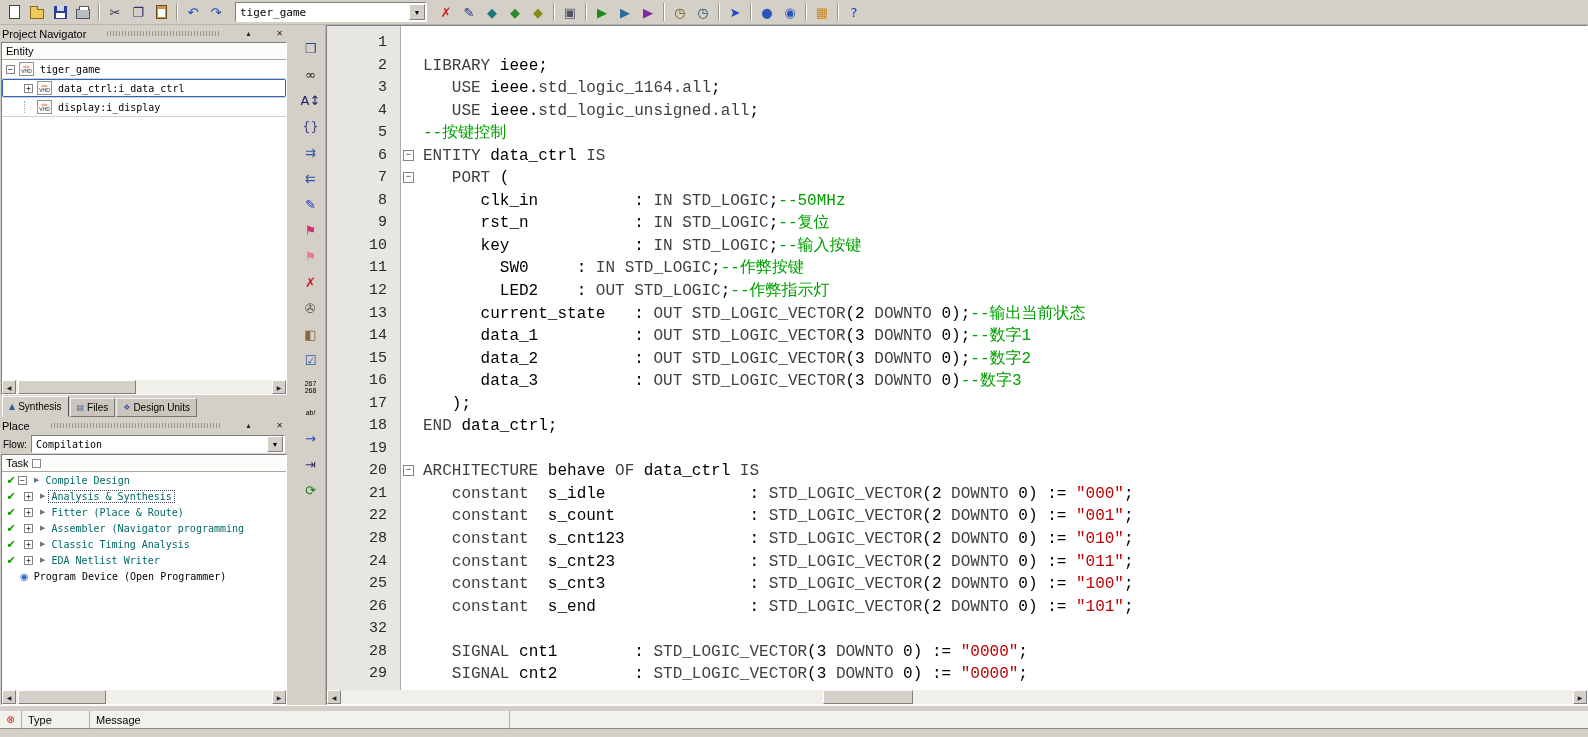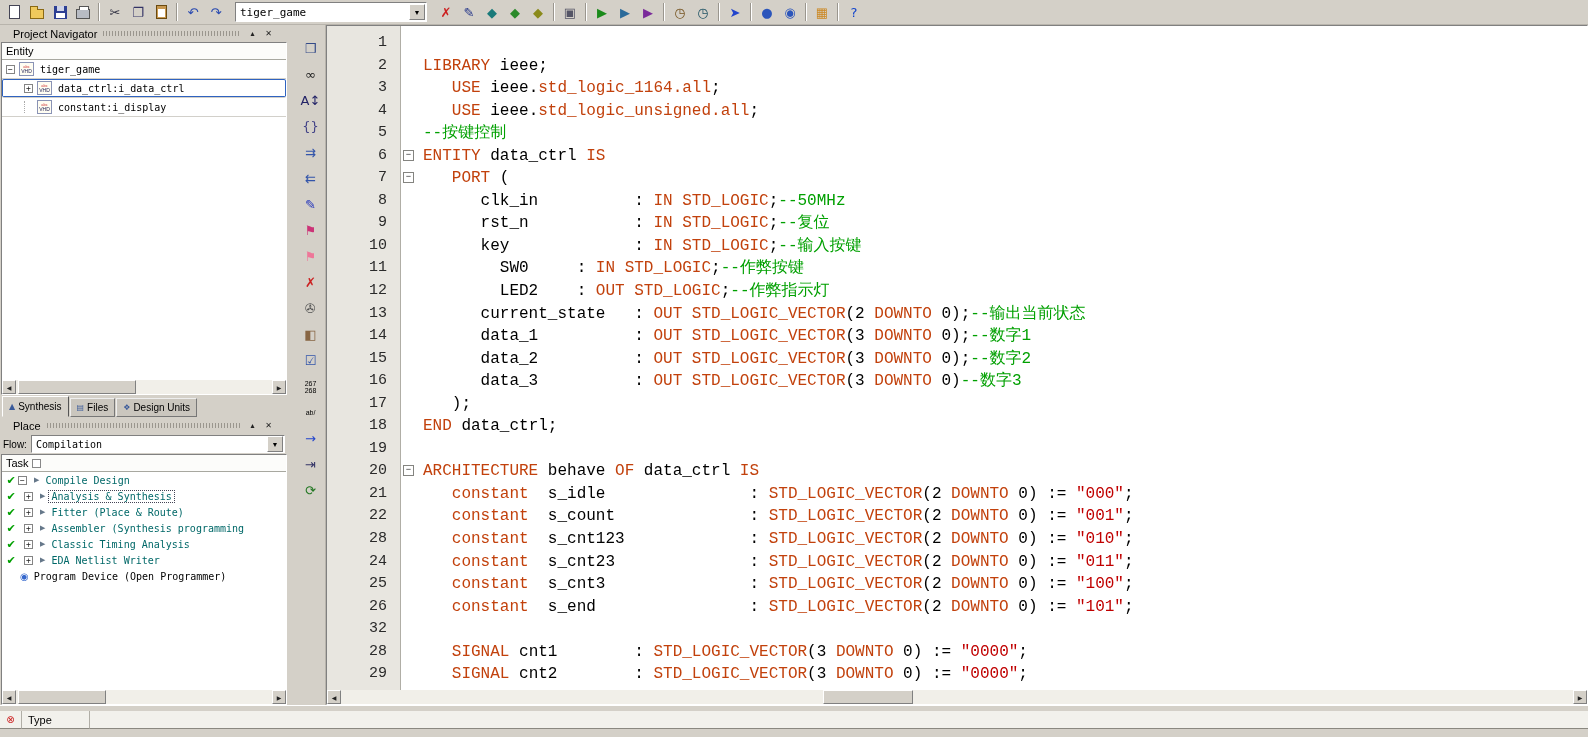--- a/index.html
+++ b/index.html
@@ -34,21 +34,21 @@
   
   .main{flex:1;display:flex;min-height:0}
   .leftcol{width:288px;display:flex;flex-direction:column;min-height:0}
   .vsplit{width:8px;background:#d4d0c8}
   .editorarea{flex:1;display:flex;min-width:0}
 
   
   .panel{display:flex;flex-direction:column;background:#d4d0c8}
   .navpanel{height:392px}
   .taskspanel{flex:1;min-height:0}
-  .ptitle{height:17px;display:flex;align-items:center;gap:3px;padding:0 13px;font-size:11px}
+  .ptitle{height:17px;display:flex;align-items:center;gap:18px;padding:0 2px;font-size:11px}
   .grip{flex:1;height:5px;margin:0 3px;background:repeating-linear-gradient(90deg,#9a968e 0 1px,transparent 1px 3px)}
   .pbtn{width:13px;height:12px;font-size:8px;line-height:11px;text-align:center;color:#222}
   .pbody{flex:1;display:flex;flex-direction:column;min-height:0;background:#fff;margin:0 1px;
     border:1px solid;border-color:#808080 #fff #fff #808080}
   .fill{flex:1}
   .colhdr{height:17px;background:#fcfcfa;border-bottom:1px solid #a8a8a0;padding:2px 4px;font-size:11px;display:flex;align-items:center;gap:3px}
   .thbox{width:9px;height:9px;border:1px solid #888;background:#fff;display:inline-block}
 
   
   .trow{height:19px;display:flex;align-items:center;font:10px "DejaVu Sans Mono",monospace;
@@ -101,21 +101,21 @@
   .codearea{flex:1;display:flex;overflow:hidden}
   .gutter{width:74px;flex:none;background:#e8e6e0;border-right:1px solid #b0aea6;text-align:right;
     padding:6px 13px 0 0;color:#2a2a2a}
   .ln{height:22.55px;font:15px/22.55px "Liberation Mono",monospace}
   .foldcol{width:16px;flex:none;padding-top:6px}
   .fl{height:22.55px;position:relative}
   .foldbox{position:absolute;left:2px;top:5px;width:11px;height:11px;border:1px solid #848480;background:#fff;
     font:9px/9px "Liberation Mono",monospace;text-align:center;color:#222}
   .codecol{flex:1;white-space:pre;font:16px/22.55px "Liberation Mono",monospace;padding:6px 0 0 6px;overflow:hidden}
   .cl{height:22.55px}
-  .tok-k{color:#c2410c}.tok-p{color:#000}.tok-c{color:#00a000}.tok-s{color:#c00000}
+  .tok-k{color:#404040}.tok-p{color:#000}.tok-c{color:#00a000}.tok-s{color:#c00000}
 
   
   .messages{height:32px;background:#d4d0c8;border-top:1px solid #fff;display:flex;flex-direction:column}
   .msgsplit{height:5px}
   .msgrow{height:18px;display:flex}
   .msgcell{background:#f2f1ec;border-right:1px solid #b0aea6;border-bottom:1px solid #8a8880;
     display:flex;align-items:center;padding:3px 6px;font-size:11px}
   .icohdr{width:22px;justify-content:center;padding:0}
   .typehdr{width:68px}
   .msgmain{width:420px}
@@ -251,21 +251,21 @@
                   <b>VHD</b>
                 </span>
                 <span class="tlabel">data_ctrl:i_data_ctrl</span>
               </div>
               <div class="trow" style="padding-left: 22px;">
                 <span class="exgap"></span>
                 <span class="vhdic">
                   <i>abc</i>
                   <b>VHD</b>
                 </span>
-                <span class="tlabel">constant:i_display</span>
+                <span class="tlabel">display:i_display</span>
               </div>
             </div>
           <div class="fill"></div>
           <div class="hscroll">
             <span class="sbtn">◀</span>
             <span class="sthumb" style="width:118px"></span>
             <span class="fillh"></span>
             <span class="sbtn">▶</span>
           </div>
         </div>
@@ -324,21 +324,21 @@
                 <span class="kind" style="width: 6px;"></span>
                 <span class="exbox">+</span>
                 <span class="karrow">▶</span>
                 <span class="klabel teal">Fitter (Place &amp; Route)</span>
               </div>
               <div class="krow">
                 <span class="kcheck">✔</span>
                 <span class="kind" style="width: 6px;"></span>
                 <span class="exbox">+</span>
                 <span class="karrow">▶</span>
-                <span class="klabel teal">Assembler (Synthesis programming</span>
+                <span class="klabel teal">Assembler (Navigator programming</span>
               </div>
               <div class="krow">
                 <span class="kcheck">✔</span>
                 <span class="kind" style="width: 6px;"></span>
                 <span class="exbox">+</span>
                 <span class="karrow">▶</span>
                 <span class="klabel teal">Classic Timing Analysis</span>
               </div>
               <div class="krow">
                 <span class="kcheck">✔</span>
@@ -510,17 +510,18 @@
 
   </div>
 
   <div class="messages">
     <div class="msgsplit"></div>
     <div class="msgrow">
       <div class="msgcell icohdr">
         <span class="redx">⊗</span>
       </div>
       <div class="msgcell typehdr">Type</div>
+      <div class="msgcell msgmain">Message</div>
       <div class="restcell"></div>
     </div>
   </div>
 
 </div>
 
 </body></html>

